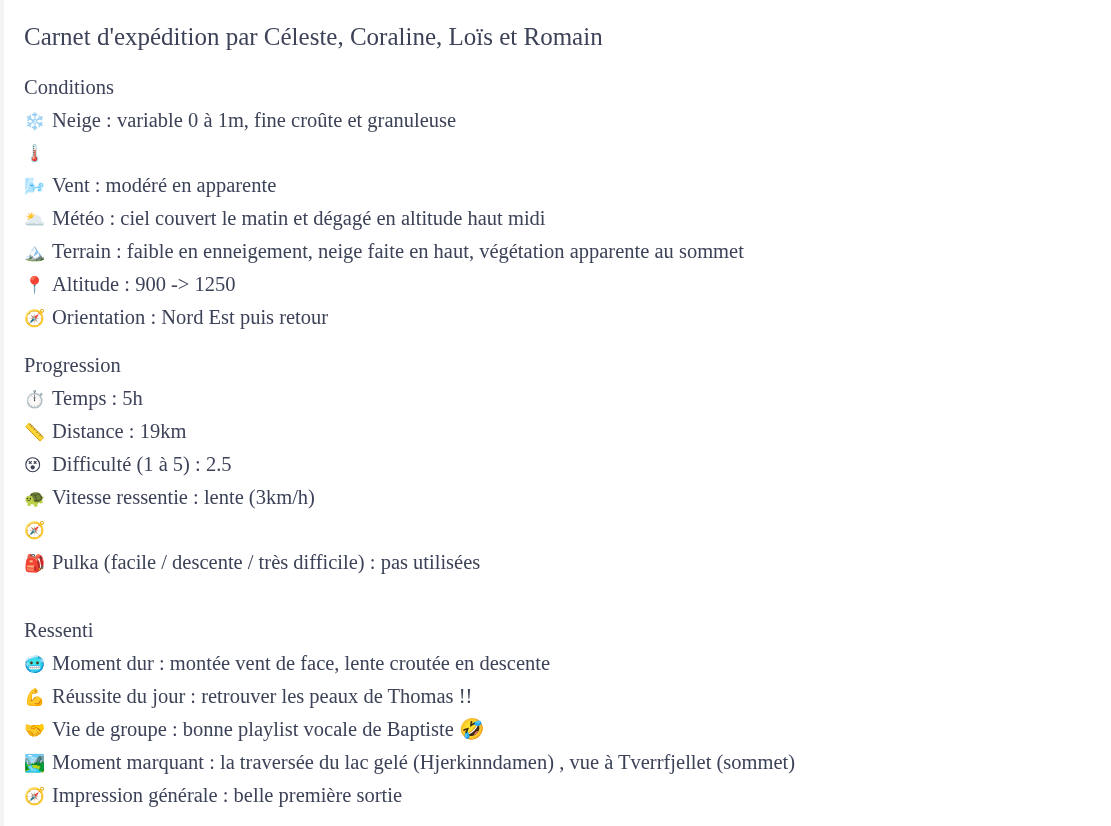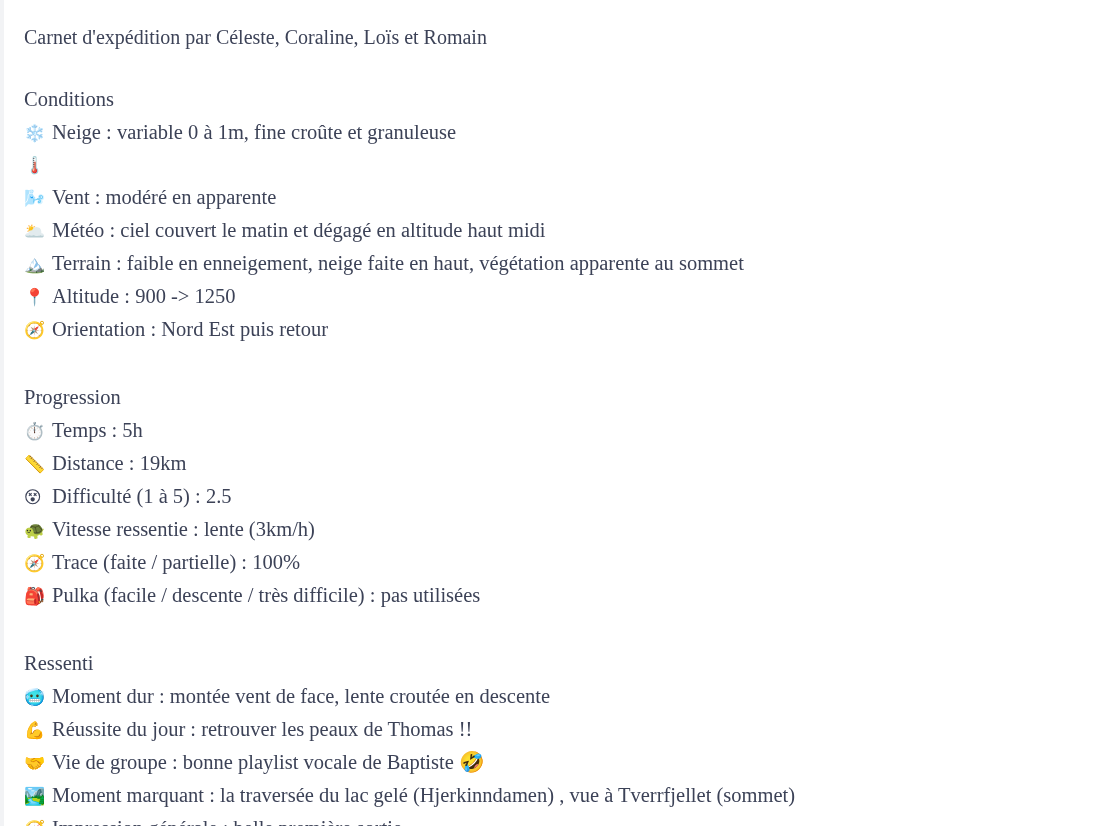--- a/index.html
+++ b/index.html
@@ -24,21 +24,21 @@
   }
   .left-rule {
     position: absolute;
     left: 0;
     top: 0;
     width: 4px;
     height: 826px;
     background: #f2f3f5;
   }
   .doc-title {
-    font-size: 20px;
+    font-size: 25px;
     line-height: 30px;
     color: #3c4257;
     margin: 0 0 0 0;
     padding-top: 4px;
     white-space: nowrap;
   }
   .section {
     margin-top: 34px;
   }
   .section-heading {
@@ -61,22 +61,22 @@
     min-width: 28px;
     font-family: "DejaVu Sans", sans-serif;
     font-size: 17px;
     line-height: 32px;
     text-align: left;
   }
   .line .txt {
     display: inline-block;
   }
   
-  .section.first { margin-top: 32px; }
-  .section.second { margin-top: 36px; }
+  .section.first { margin-top: 20px; }
+  .section.second { margin-top: 16px; }
   .section.third { margin-top: 36px; }
 </style>
 </head>
 <body>
 
 <div class="page">
   <div class="left-rule"></div>
 
   <div class="doc-title">Carnet d'expédition par Céleste, Coraline, Loïs et Romain</div>
 
@@ -126,21 +126,20 @@
     <div class="line">
       <span class="emoji">😵</span>
       <span class="txt">Difficulté (1 à 5) : 2.5</span>
     </div>
     <div class="line">
       <span class="emoji">🐢</span>
       <span class="txt">Vitesse ressentie : lente (3km/h)</span>
     </div>
     <div class="line">
       <span class="emoji">🧭</span>
-      <span class="txt">Trace (faite / partielle) : 100%</span>
     </div>
     <div class="line">
       <span class="emoji">🎒</span>
       <span class="txt">Pulka (facile / descente / très difficile) : pas utilisées</span>
     </div>
   </div>
 
   <div class="section third">
     <div class="section-heading">Ressenti</div>
 

